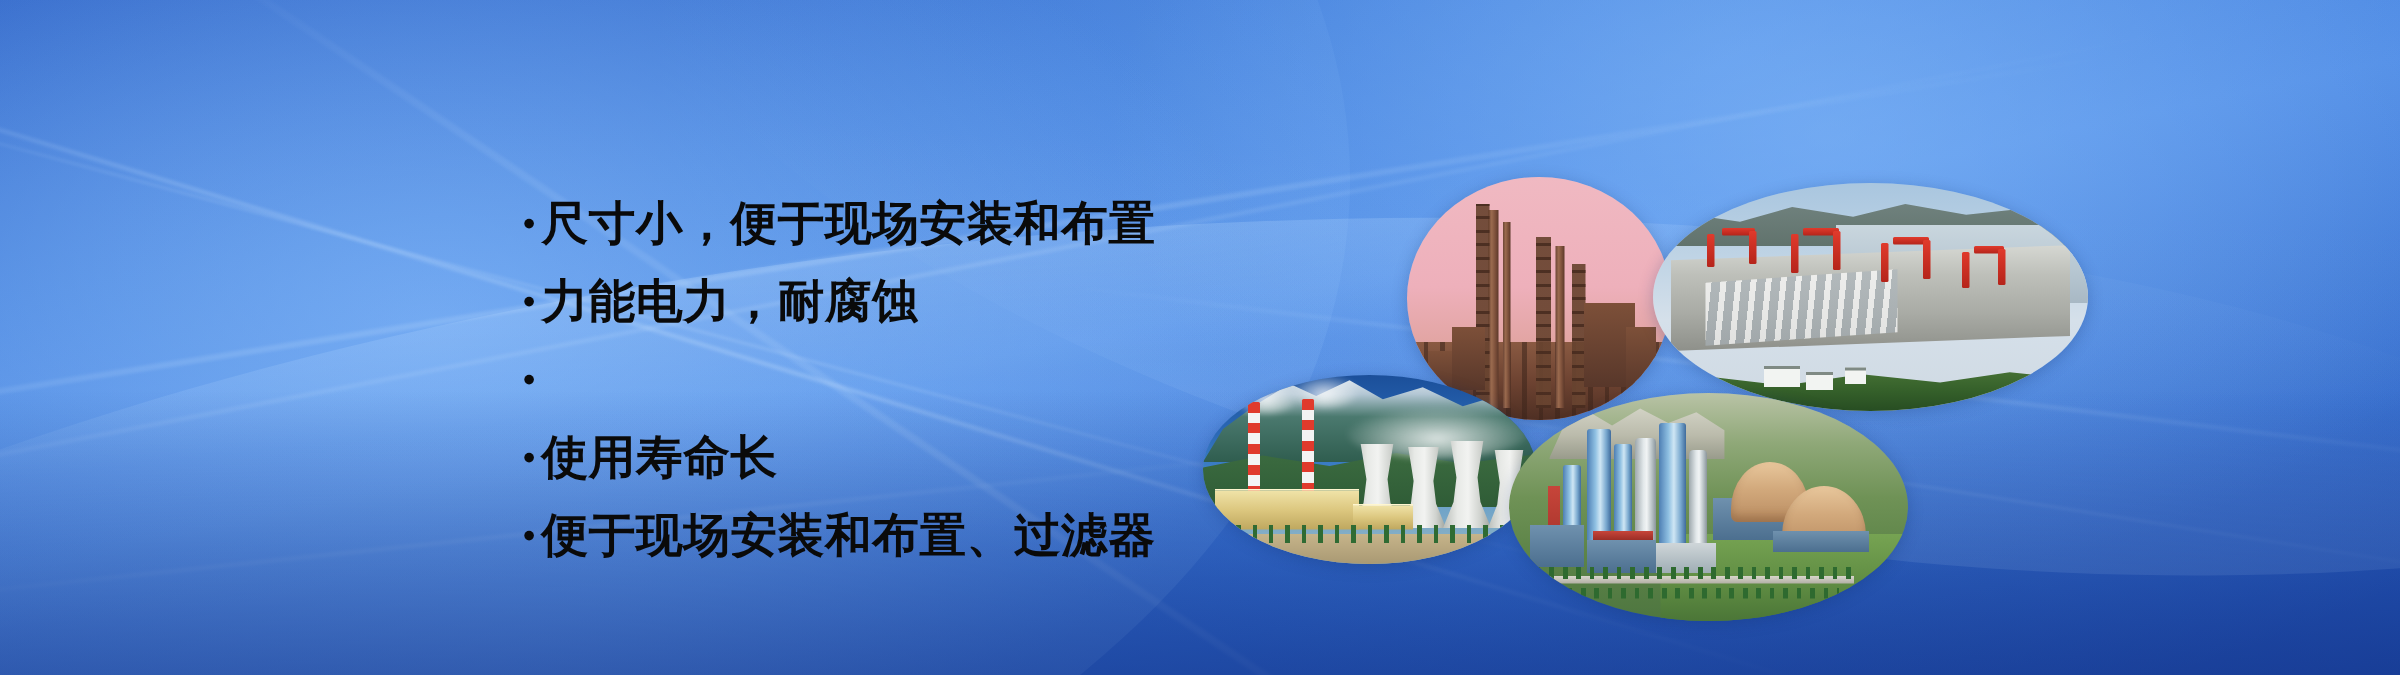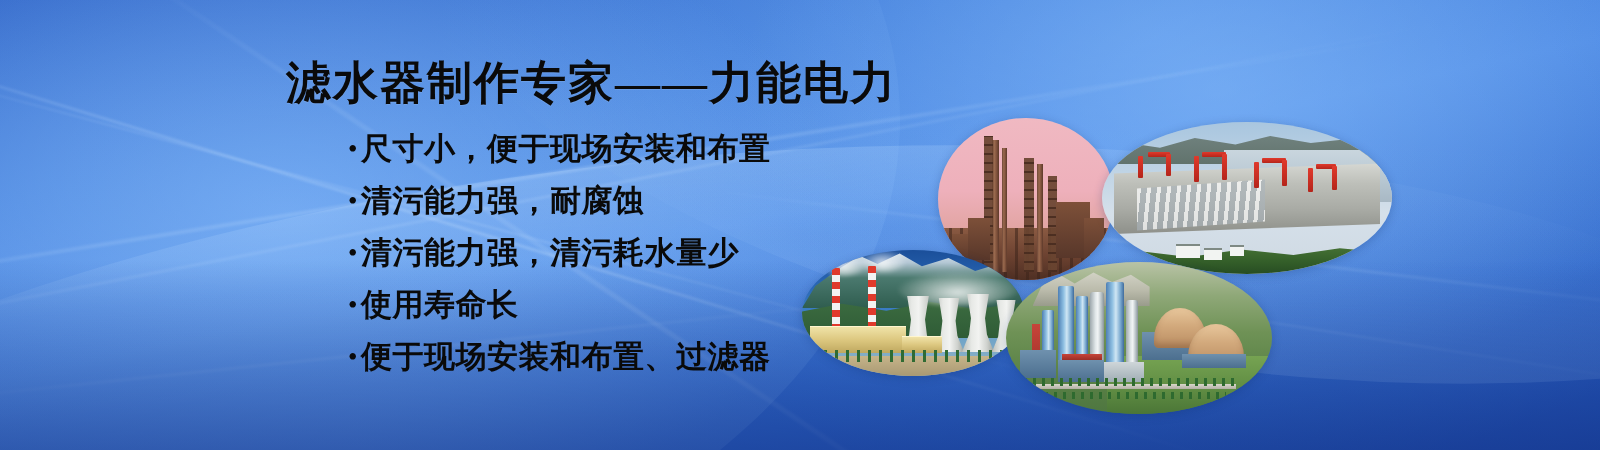--- a/index.html
+++ b/index.html
@@ -305,34 +305,32 @@
   <div class="streak s1"></div>
   <div class="streak s2"></div>
   <div class="streak s3"></div>
   <div class="streak s4"></div>
   <div class="streak s5"></div>
   <div class="streak s6"></div>
   <div class="streak s7"></div>
   <div class="streak s8"></div>
   <div class="bg-bottom-dark"></div>
 
-  <div class="title">滤水器制作专家——力能电力</div>
 
   <div class="bullets">
     <div class="bullet">
       <span class="dot">•</span>
       <span class="txt">尺寸小，便于现场安装和布置</span>
     </div>
     <div class="bullet">
       <span class="dot">•</span>
-      <span class="txt">清污能力强，耐腐蚀</span>
+      <span class="txt">力能电力，耐腐蚀</span>
     </div>
     <div class="bullet">
       <span class="dot">•</span>
-      <span class="txt">清污能力强，清污耗水量少</span>
     </div>
     <div class="bullet">
       <span class="dot">•</span>
       <span class="txt">使用寿命长</span>
     </div>
     <div class="bullet">
       <span class="dot">•</span>
       <span class="txt">便于现场安装和布置、过滤器</span>
     </div>
   </div>

